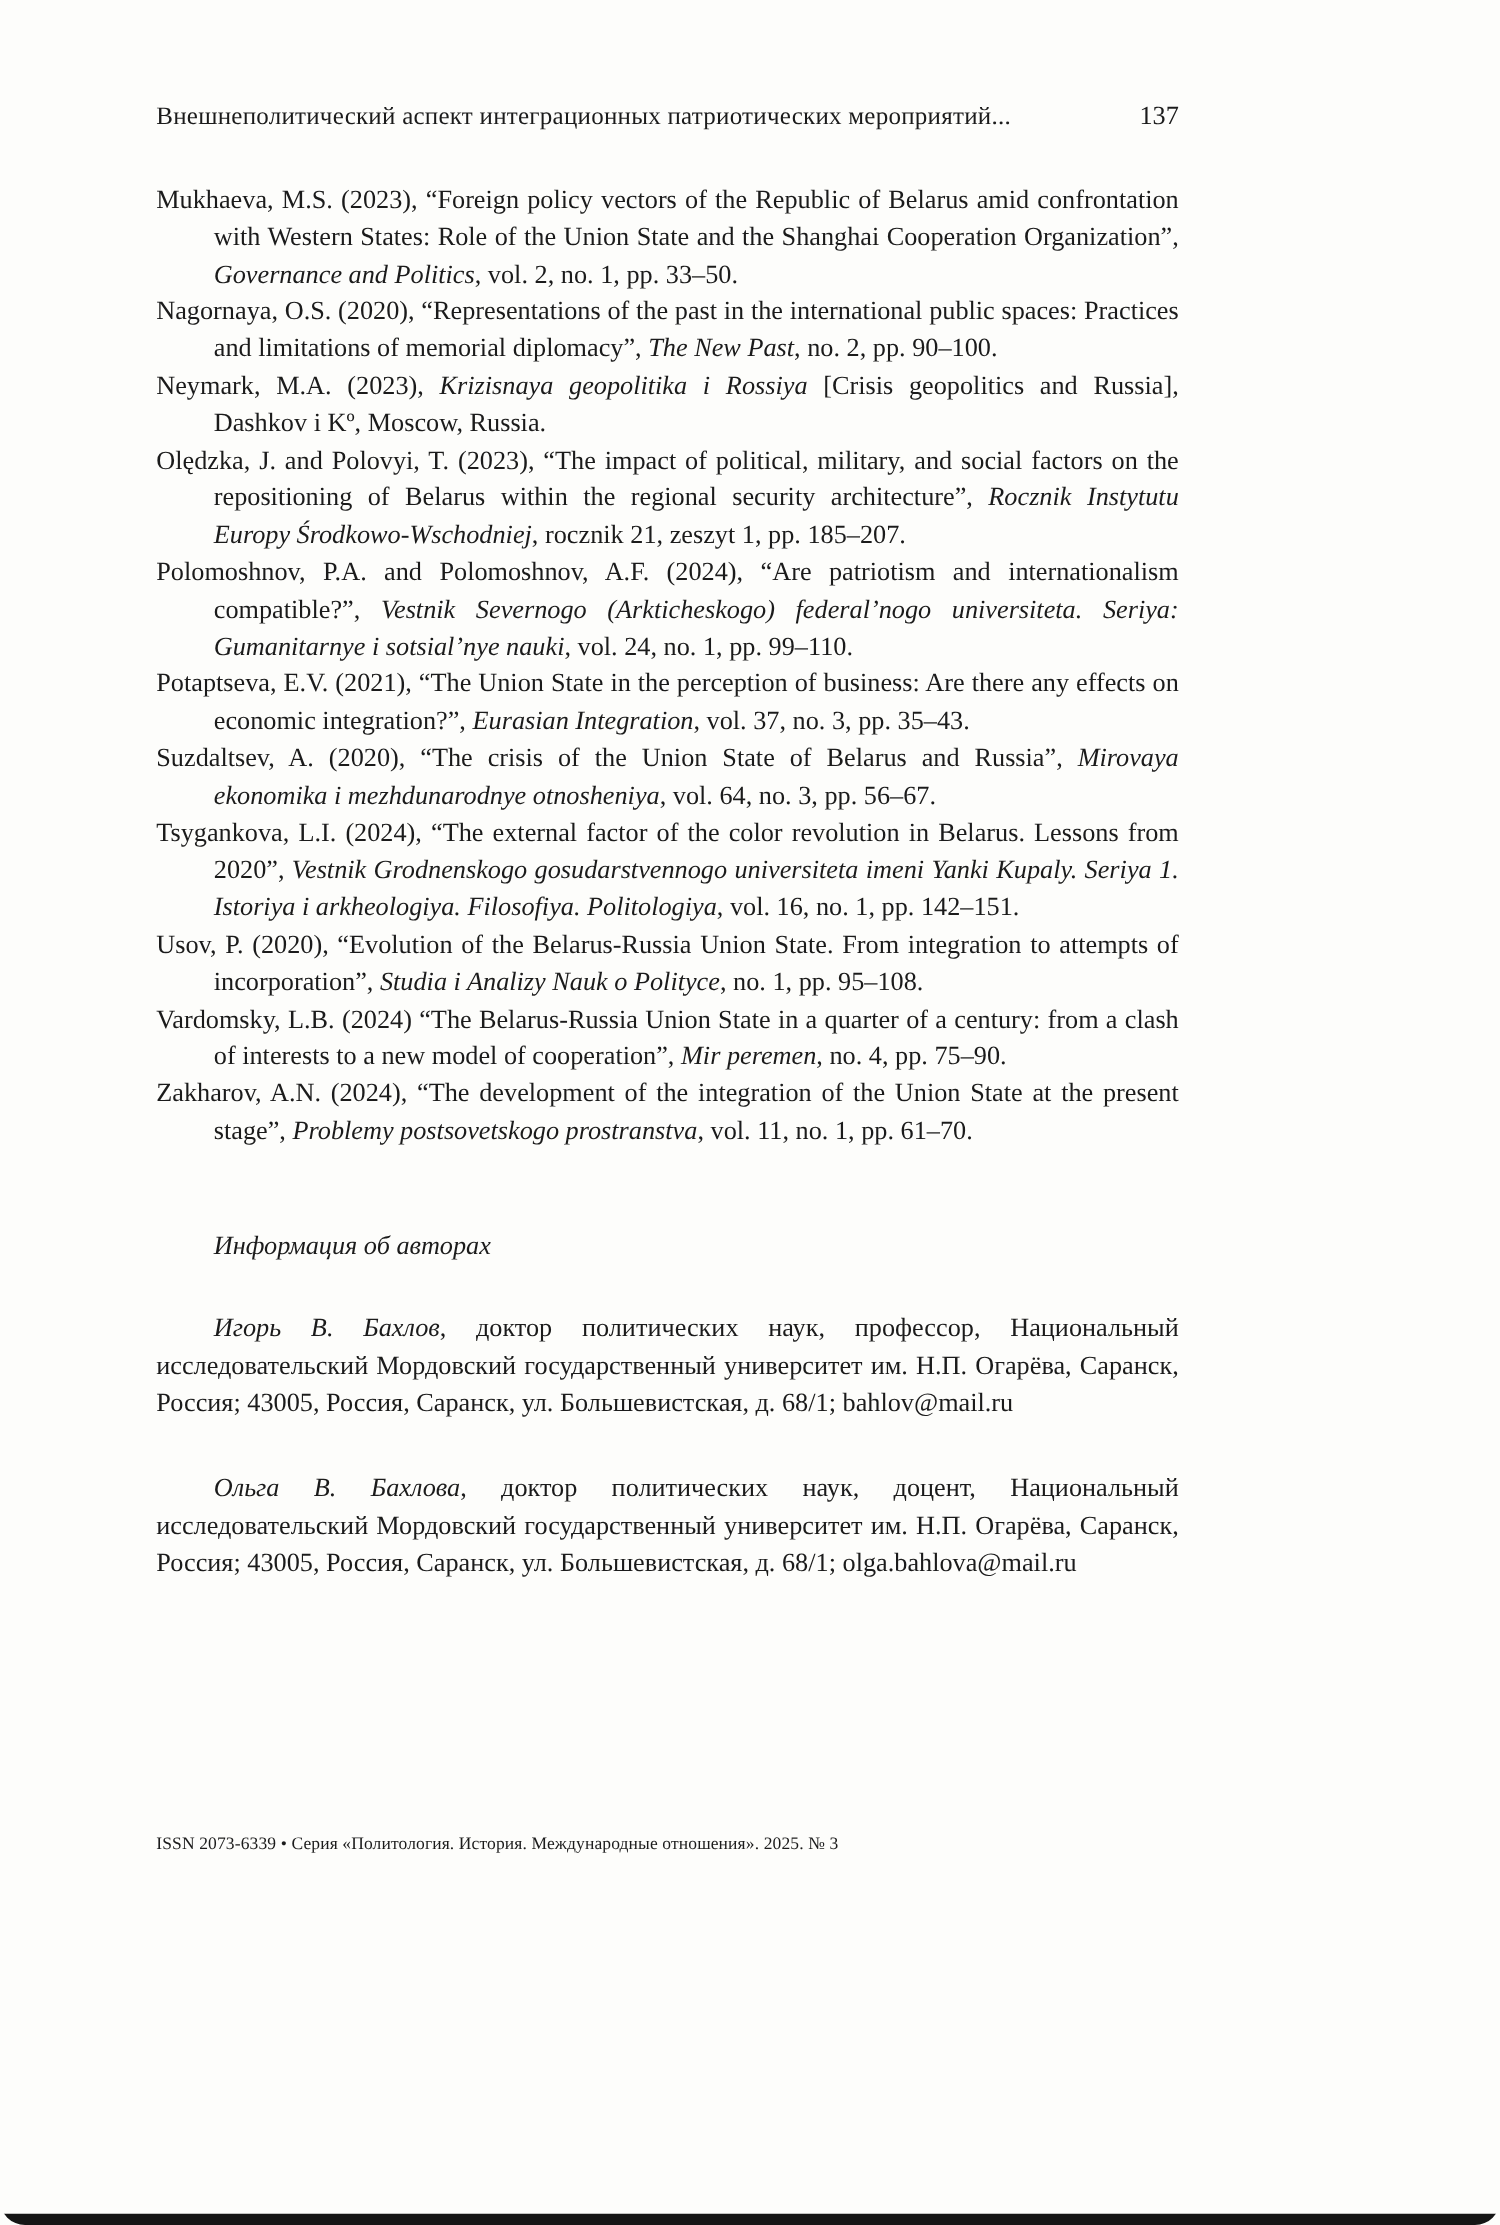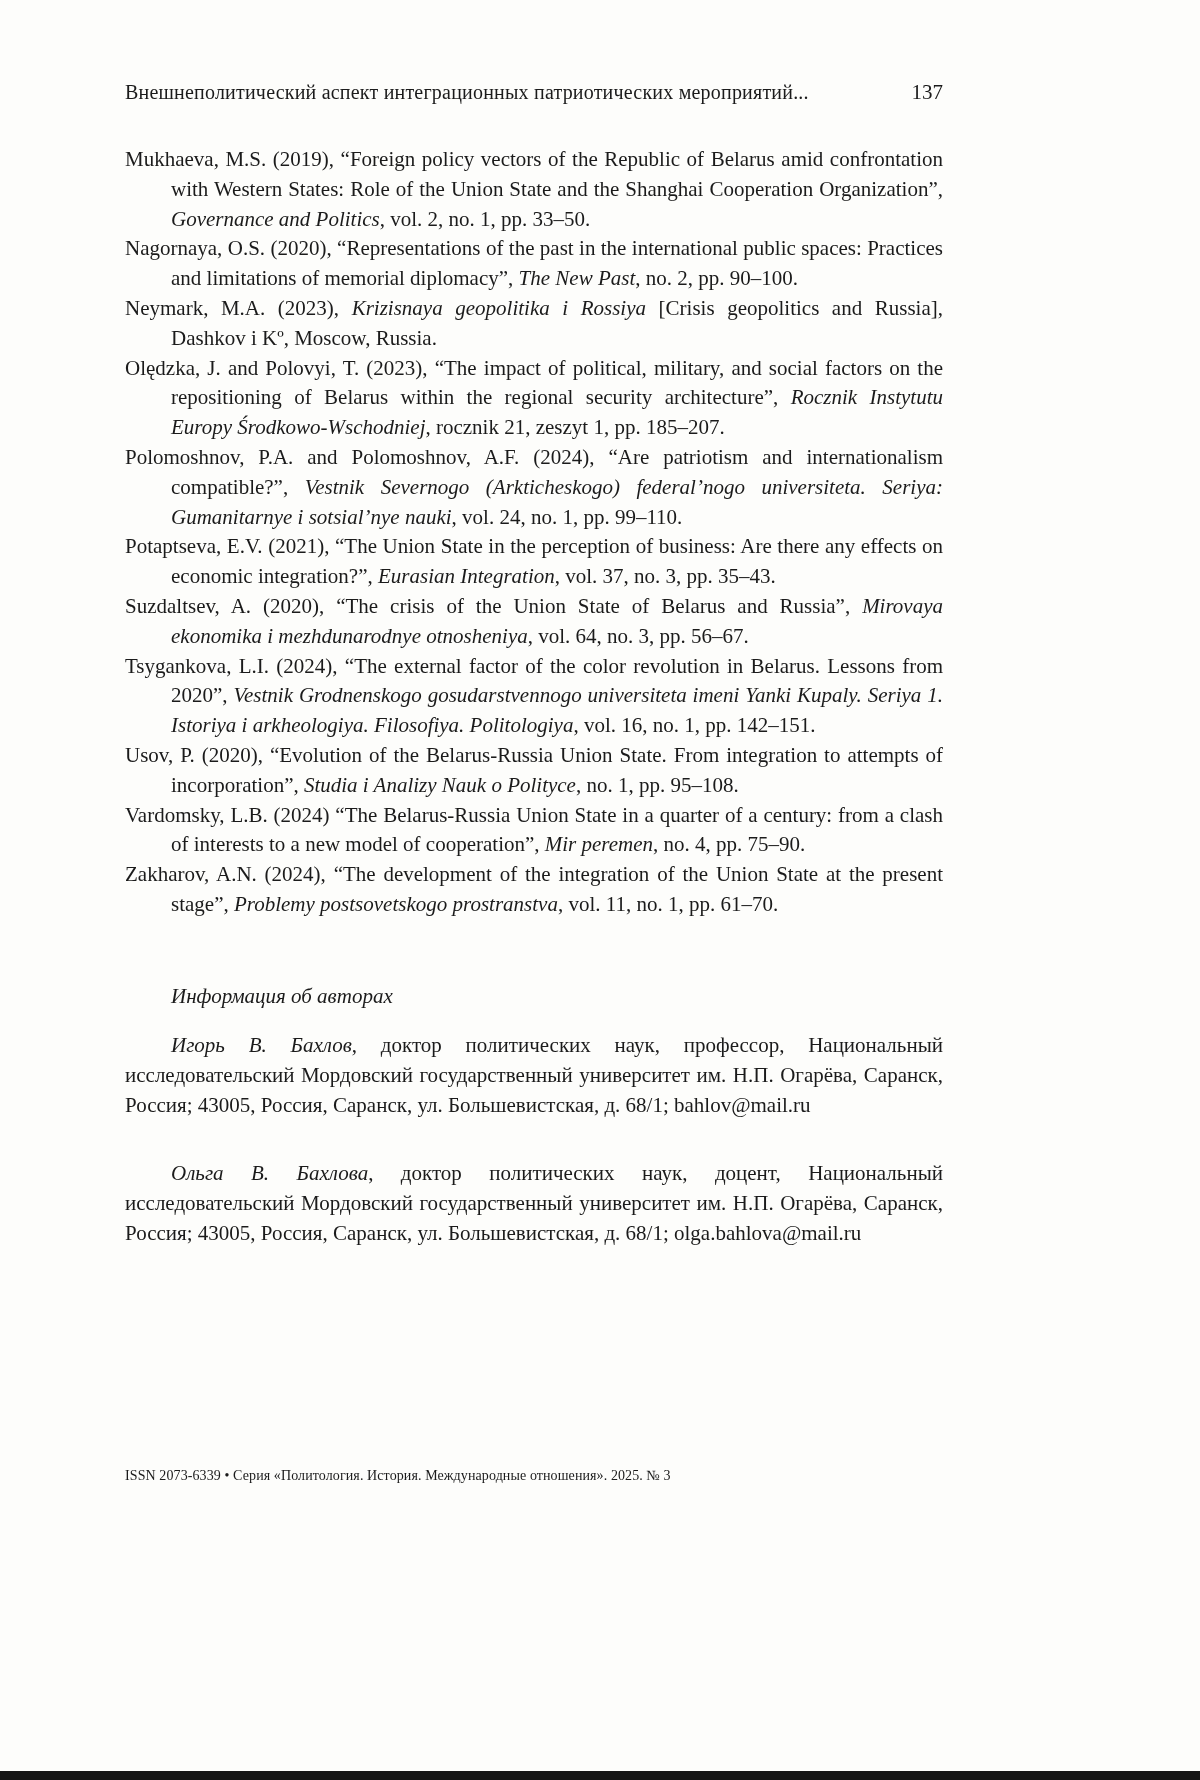--- a/index.html
+++ b/index.html
@@ -8,20 +8,21 @@
     height: 1780px;
     position: relative;
     background: #fdfdfb;
     font-family: "Liberation Serif", serif;
     color: #1b1b1b;
   }
   .page {
     position: absolute;
     inset: 0;
     overflow: hidden;
+    border-radius: 20px;
   }
   .content {
     position: absolute;
     left: 125px;
     top: 80px;
     width: 818px;
   }
   .running-head {
     display: flex;
     justify-content: space-between;
@@ -52,21 +53,21 @@
     font-size: 21px;
     margin: 64px 0 0 46px;
   }
   .author-para {
     font-size: 21px;
     line-height: 30px;
     text-align: justify;
     text-indent: 46px;
     margin-top: 38px;
   }
-  .author-para:first-of-type { margin-top: 21px; }
+  .author-para:first-of-type { margin-top: 38px; }
   .footer {
     position: absolute;
     left: 125px;
     top: 1468px;
     width: 860px;
     font-size: 14px;
     letter-spacing: 0.1px;
   }
   .bottom-bar {
     position: absolute;
@@ -82,21 +83,21 @@
 
 <div class="page">
   <div class="content">
 
     <div class="running-head">
       <span class="rh-text">Внешнеполитический аспект интеграционных патриотических мероприятий...</span>
       <span class="rh-page">137</span>
     </div>
 
     <div class="refs">
-      <div class="ref-entry"><span>Mukhaeva, M.S. (2019), “Foreign policy vectors of the Republic of Belarus amid confrontation with Western States: Role of the Union State and the Shanghai Cooperation Organization”, </span><span class="it">Governance and Politics</span><span>, vol. 2, no. 1, pp. 33–50.</span></div>
+      <div class="ref-entry"><span>Mukhaeva, M.S. (2023), “Foreign policy vectors of the Republic of Belarus amid confrontation with Western States: Role of the Union State and the Shanghai Cooperation Organization”, </span><span class="it">Governance and Politics</span><span>, vol. 2, no. 1, pp. 33–50.</span></div>
       <div class="ref-entry"><span>Nagornaya, O.S. (2020), “Representations of the past in the international public spaces: Practices and limitations of memorial diplomacy”, </span><span class="it">The New Past</span><span>, no. 2, pp. 90–100.</span></div>
       <div class="ref-entry"><span>Neymark, M.A. (2023), </span><span class="it">Krizisnaya geopolitika i Rossiya</span><span> [Crisis geopolitics and Russia], Dashkov i Kº, Moscow, Russia.</span></div>
       <div class="ref-entry"><span>Olędzka, J. and Polovyi, T. (2023), “The impact of political, military, and social factors on the repositioning of Belarus within the regional security architecture”, </span><span class="it">Rocznik Instytutu Europy Środkowo-Wschodniej</span><span>, rocznik 21, zeszyt 1, pp. 185–207.</span></div>
       <div class="ref-entry"><span>Polomoshnov, P.A. and Polomoshnov, A.F. (2024), “Are patriotism and internationalism compatible?”, </span><span class="it">Vestnik Severnogo (Arkticheskogo) federal’nogo universiteta. Seriya: Gumanitarnye i sotsial’nye nauki</span><span>, vol. 24, no. 1, pp. 99–110.</span></div>
       <div class="ref-entry"><span>Potaptseva, E.V. (2021), “The Union State in the perception of business: Are there any effects on economic integration?”, </span><span class="it">Eurasian Integration</span><span>, vol. 37, no. 3, pp. 35–43.</span></div>
       <div class="ref-entry"><span>Suzdaltsev, A. (2020), “The crisis of the Union State of Belarus and Russia”, </span><span class="it">Mirovaya ekonomika i mezhdunarodnye otnosheniya</span><span>, vol. 64, no. 3, pp. 56–67.</span></div>
       <div class="ref-entry"><span>Tsygankova, L.I. (2024), “The external factor of the color revolution in Belarus. Lessons from 2020”, </span><span class="it">Vestnik Grodnenskogo gosudarstvennogo universiteta imeni Yanki Kupaly. Seriya 1. Istoriya i arkheologiya. Filosofiya. Politologiya</span><span>, vol. 16, no. 1, pp. 142–151.</span></div>
       <div class="ref-entry"><span>Usov, P. (2020), “Evolution of the Belarus-Russia Union State. From integration to attempts of incorporation”, </span><span class="it">Studia i Analizy Nauk o Polityce</span><span>, no. 1, pp. 95–108.</span></div>
       <div class="ref-entry"><span>Vardomsky, L.B. (2024) “The Belarus-Russia Union State in a quarter of a century: from a clash of interests to a new model of cooperation”, </span><span class="it">Mir peremen</span><span>, no. 4, pp. 75–90.</span></div>
       <div class="ref-entry"><span>Zakharov, A.N. (2024), “The development of the integration of the Union State at the present stage”, </span><span class="it">Problemy postsovetskogo prostranstva</span><span>, vol. 11, no. 1, pp. 61–70.</span></div>

